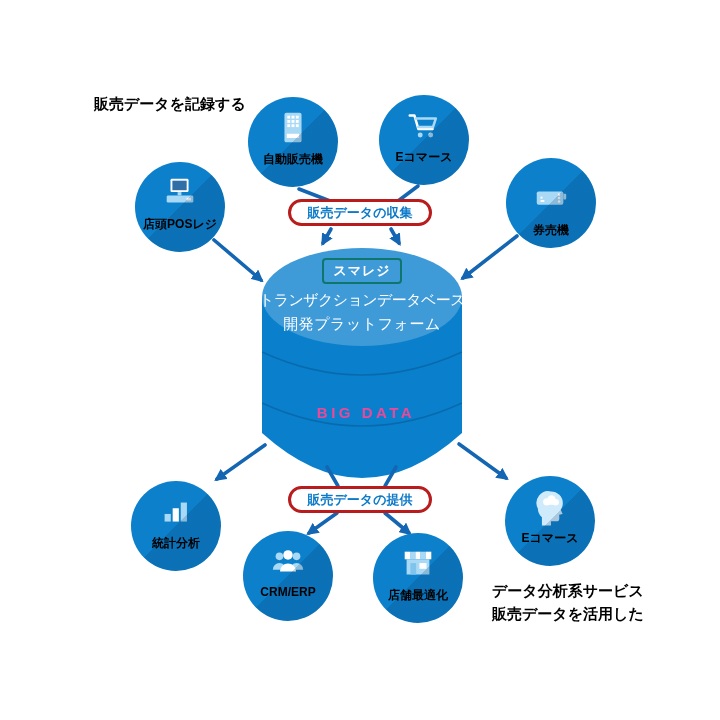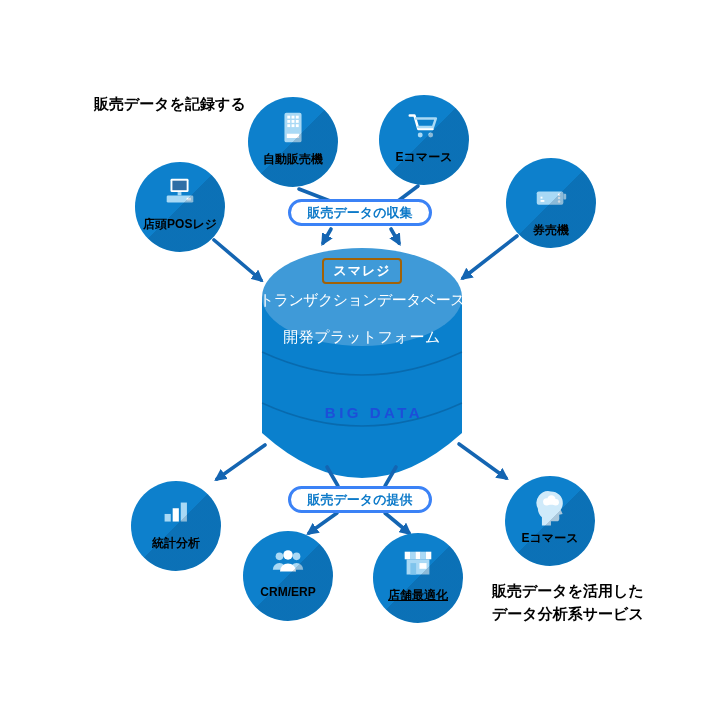--- a/index.html
+++ b/index.html
@@ -33,46 +33,46 @@
   .node .node-label{
     position:relative;z-index:1;color:#000000;font-weight:bold;font-size:12px;
     margin-top:2px;white-space:nowrap;letter-spacing:0;
   }
   .node-vending{left:248px;top:97px;}
   .node-ecommerce{left:379px;top:95px;}
   .node-pos{left:135px;top:162px;}
   .node-ticket{left:506px;top:158px;justify-content:center;}
   .node-stats{left:131px;top:481px;}
   .node-crm{left:243px;top:531px;}
-  .node-store{left:373px;top:533px;text-decoration:underline;}
+  .node-store{left:373px;top:533px;}
   .node-ai{left:505px;top:476px;}
 
   
   .pill{
     position:absolute;z-index:3;height:21px;width:138px;background:#ffffff;
-    border:3px solid #3b82f6;border-radius:15px;color:#0d7ac9;font-weight:bold;
+    border:3px solid #b91c1c;border-radius:15px;color:#0d7ac9;font-weight:bold;
     font-size:13px;display:flex;align-items:center;justify-content:center;white-space:nowrap;
   }
   .pill-collect{left:288px;top:199px;}
   .pill-provide{left:288px;top:486px;}
 
   
   .db-text{
     position:absolute;z-index:2;left:258px;top:248px;width:208px;text-align:center;color:#ffffff;
   }
   .db-badge{
-    display:inline-block;margin-top:10px;border:2px solid #a16207;border-radius:4px;
+    display:inline-block;margin-top:10px;border:2px solid #0f766e;border-radius:4px;
     padding:2px 9px;font-weight:bold;font-size:13px;letter-spacing:1px;text-align:right;
   }
   .db-line{font-weight:normal;font-size:15px;letter-spacing:-0.6px;white-space:nowrap;}
   .db-line1{margin-top:7px;}
-  .db-line2{margin-top:18px;letter-spacing:0.5px;}
+  .db-line2{margin-top:5px;letter-spacing:0.5px;}
   .db-bigdata{
-    position:absolute;left:12px;top:156px;width:100%;text-align:center;
-    color:#1d4ed8;font-weight:bold;font-size:15px;letter-spacing:3.5px;white-space:nowrap;
+    position:absolute;left:4px;top:156px;width:100%;text-align:center;
+    color:#ec4899;font-weight:bold;font-size:15px;letter-spacing:3.5px;white-space:nowrap;
   }
 </style>
 </head>
 <body>
 
 <svg id="diagram-svg" width="720" height="720" viewBox="0 0 720 720">
   <defs>
     <marker id="ah" markerUnits="strokeWidth" markerWidth="3.4" markerHeight="3.4" viewBox="0 0 9 9" refX="6.5" refY="4.5" orient="auto">
       <path d="M0,0 L9,4.5 L0,9 Z" fill="#1465b2"></path>
     </marker>
@@ -101,22 +101,22 @@
     <path d="M385,513 L409,533" marker-end="url(#ah)"></path>
     <path d="M265,445 L217,479" marker-end="url(#ah)"></path>
     <path d="M459,444 L506,478" marker-end="url(#ah)"></path>
   </g>
 </svg>
 
 <div class="caption caption-top-left">
   <div>販売データを記録する</div>
 </div>
 <div class="caption caption-bottom-right">
+  <div>データ分析系サービス</div>
   <div>販売データを活用した</div>
-  <div>データ分析系サービス</div>
 </div>
 
 <div class="db-text">
   <span class="db-badge">スマレジ</span>
   <div class="db-line db-line1">トランザクションデータベース</div>
   <div class="db-line db-line2">開発プラットフォーム</div>
   <div class="db-bigdata">BIG DATA</div>
 </div>
 
 <div class="pill pill-collect">販売データの収集</div>

